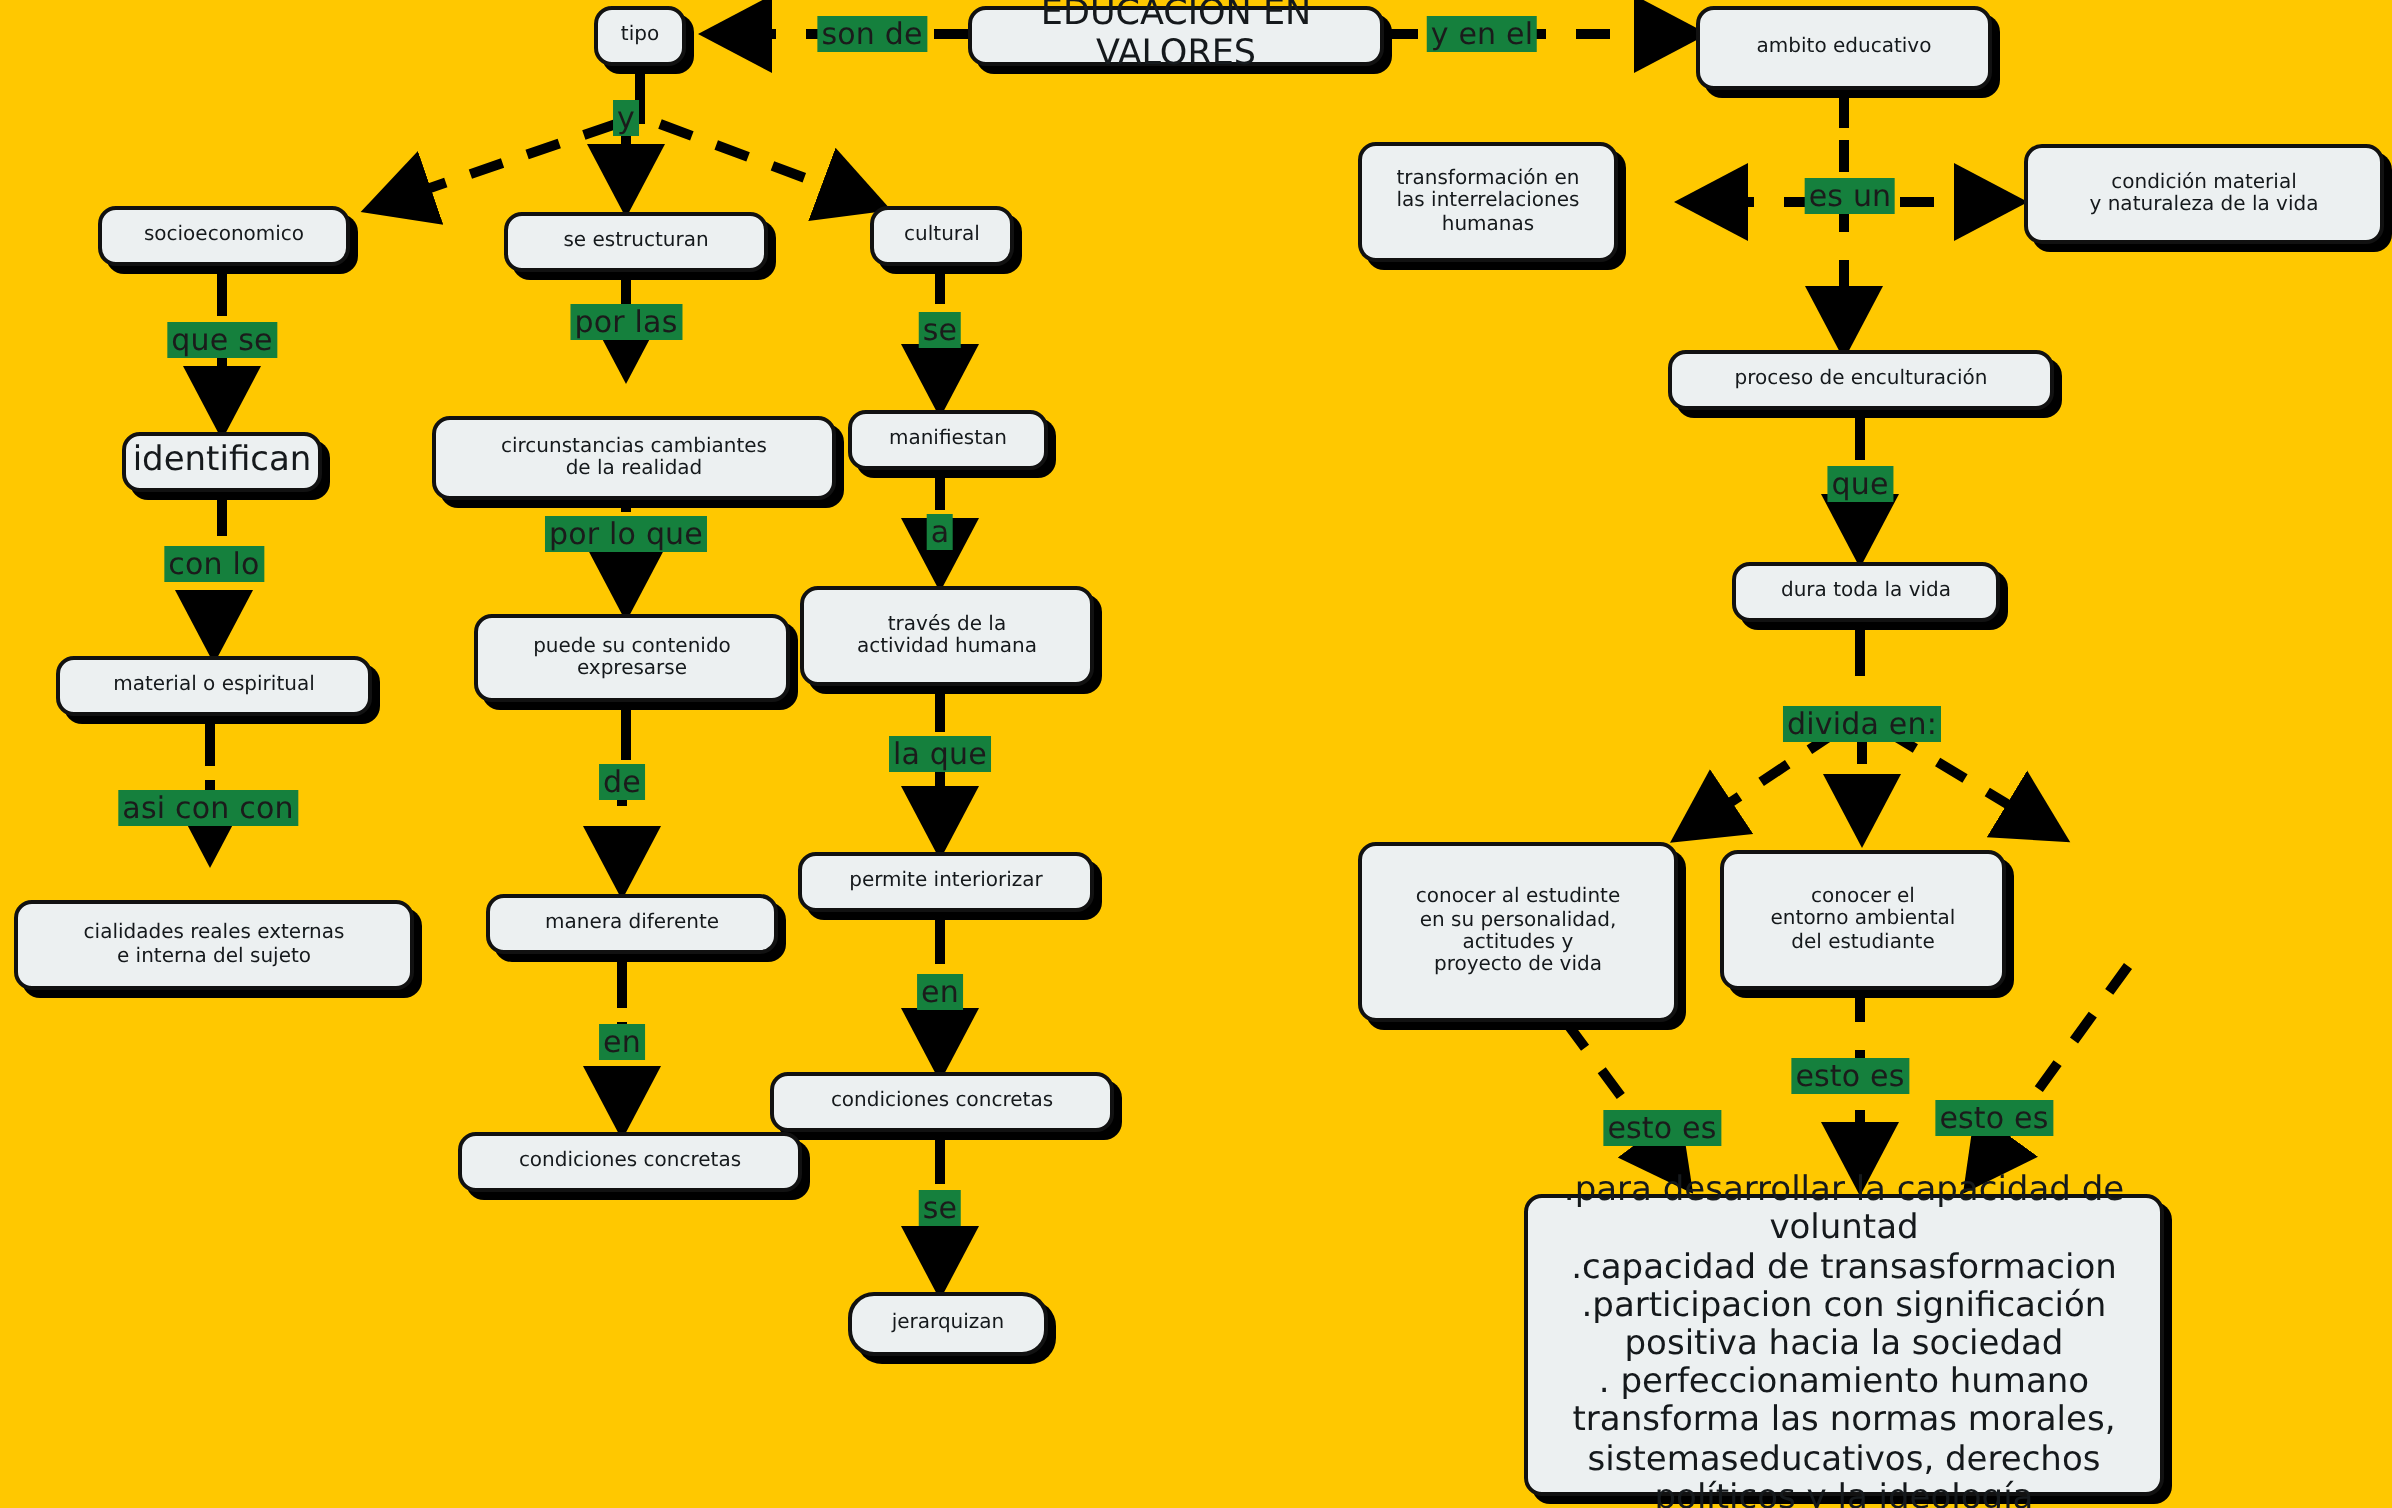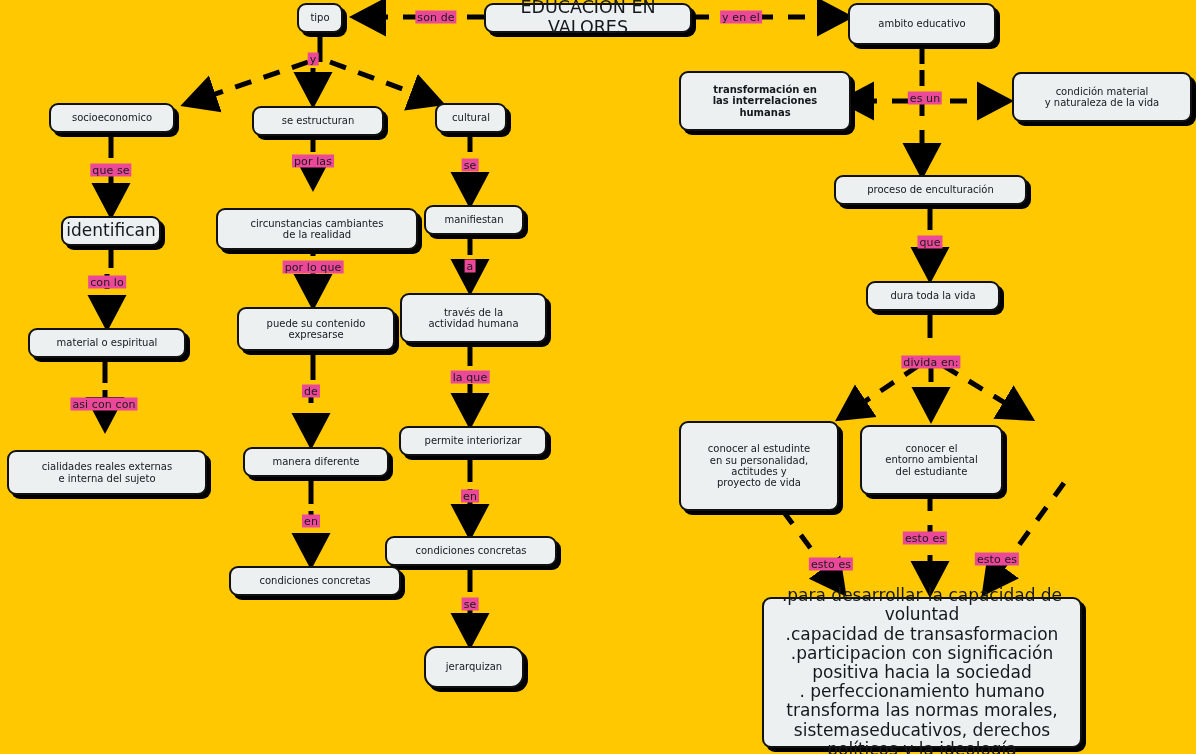--- a/index.html
+++ b/index.html
@@ -34,23 +34,23 @@
     white-space:pre-line;
   }
   .n-md{font-size:10px;}
   .n-lg{font-size:17px;}
   .n-xl{font-size:17.5px;}
 
   
   .elabel{
     position:absolute;
     z-index:4;
-    font-size:11px;
+    font-size:15px;
     color:#1b1b1b;
-    background:#ec4899;
+    background:#15803d;
     padding:0 2px;
     white-space:nowrap;
     transform:translate(-50%,-50%);
     letter-spacing:.1px;
   }
 </style>
 </head>
 <body>
 
 <div id="map">
@@ -121,21 +121,21 @@
   </svg>
 
   <div class="node n-md" style="left:297px;top:3px;width:46px;height:30px;">tipo</div>
   <div class="node n-xl" style="left:484px;top:3px;width:208px;height:30px;">EDUCACION EN VALORES</div>
   <div class="node n-md" style="left:848px;top:3px;width:148px;height:42px;">ambito educativo</div>
 
   <div class="node n-md" style="left:49px;top:103px;width:126px;height:30px;">socioeconomico</div>
   <div class="node n-md" style="left:252px;top:106px;width:132px;height:30px;text-align:center;">se estructuran</div>
   <div class="node n-md" style="left:435px;top:103px;width:72px;height:30px;">cultural</div>
 
-  <div class="node n-md" style="left:679px;top:71px;width:172px;height:60px;font-weight:bold;">transformación en
+  <div class="node n-md" style="left:679px;top:71px;width:130px;height:60px;">transformación en
 las interrelaciones
 humanas</div>
   <div class="node n-md" style="left:1012px;top:72px;width:180px;height:50px;">condición material
 y naturaleza de la vida</div>
 
   <div class="node n-lg" style="left:61px;top:216px;width:100px;height:30px;">identifican</div>
   <div class="node n-md" style="left:216px;top:190px;width:202px;height:42px;margin-top:18px;">circunstancias cambiantes
 de la realidad</div>
   <div class="node n-md" style="left:424px;top:205px;width:100px;height:30px;">manifiestan</div>
   <div class="node n-md" style="left:834px;top:175px;width:193px;height:30px;">proceso de enculturación</div>
@@ -146,21 +146,21 @@
   <div class="node n-md" style="left:237px;top:307px;width:158px;height:44px;">puede su contenido
 expresarse</div>
   <div class="node n-md" style="left:866px;top:281px;width:134px;height:30px;">dura toda la vida</div>
 
   <div class="node n-md" style="left:7px;top:430px;width:200px;height:45px;margin-top:20px;">cialidades reales externas
 e interna del sujeto</div>
   <div class="node n-md" style="left:243px;top:447px;width:146px;height:30px;">manera diferente</div>
   <div class="node n-md" style="left:399px;top:426px;width:148px;height:30px;">permite interiorizar</div>
   <div class="node n-md" style="left:385px;top:536px;width:172px;height:30px;">condiciones concretas</div>
   <div class="node n-md" style="left:229px;top:566px;width:172px;height:30px;">condiciones concretas</div>
-  <div class="node n-md" style="left:424px;top:646px;width:100px;height:42px;border-radius:13px;">jerarquizan</div>
+  <div class="node n-md" style="left:424px;top:646px;width:100px;height:32px;border-radius:13px;">jerarquizan</div>
 
   <div class="node n-md" style="left:679px;top:421px;width:160px;height:90px;">conocer al estudinte
 en su personalidad,
 actitudes y
 proyecto de vida</div>
   <div class="node n-md" style="left:860px;top:425px;width:143px;height:70px;">conocer el
 entorno ambiental
 del estudiante</div>
 
   <div class="node n-lg" style="left:762px;top:597px;width:320px;height:151px;">.para desarrollar la capacidad de voluntad

